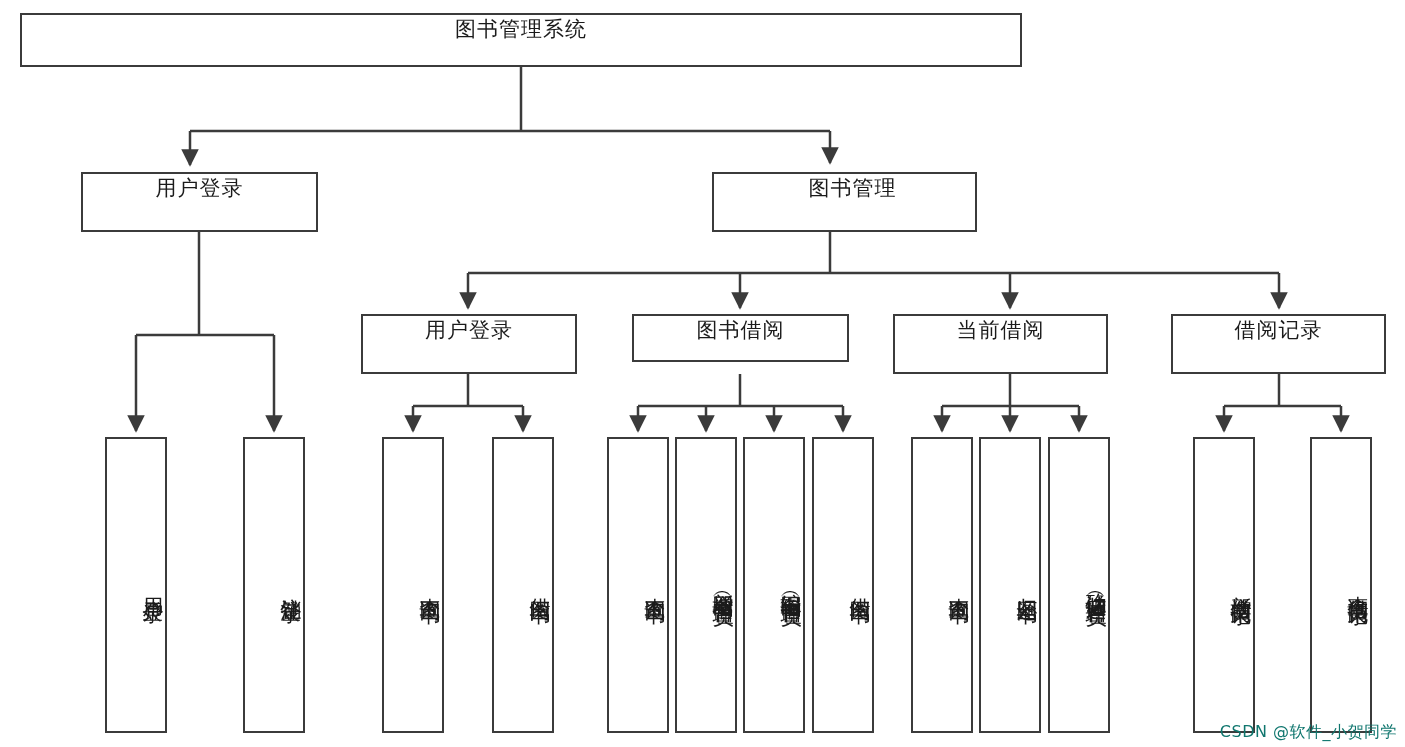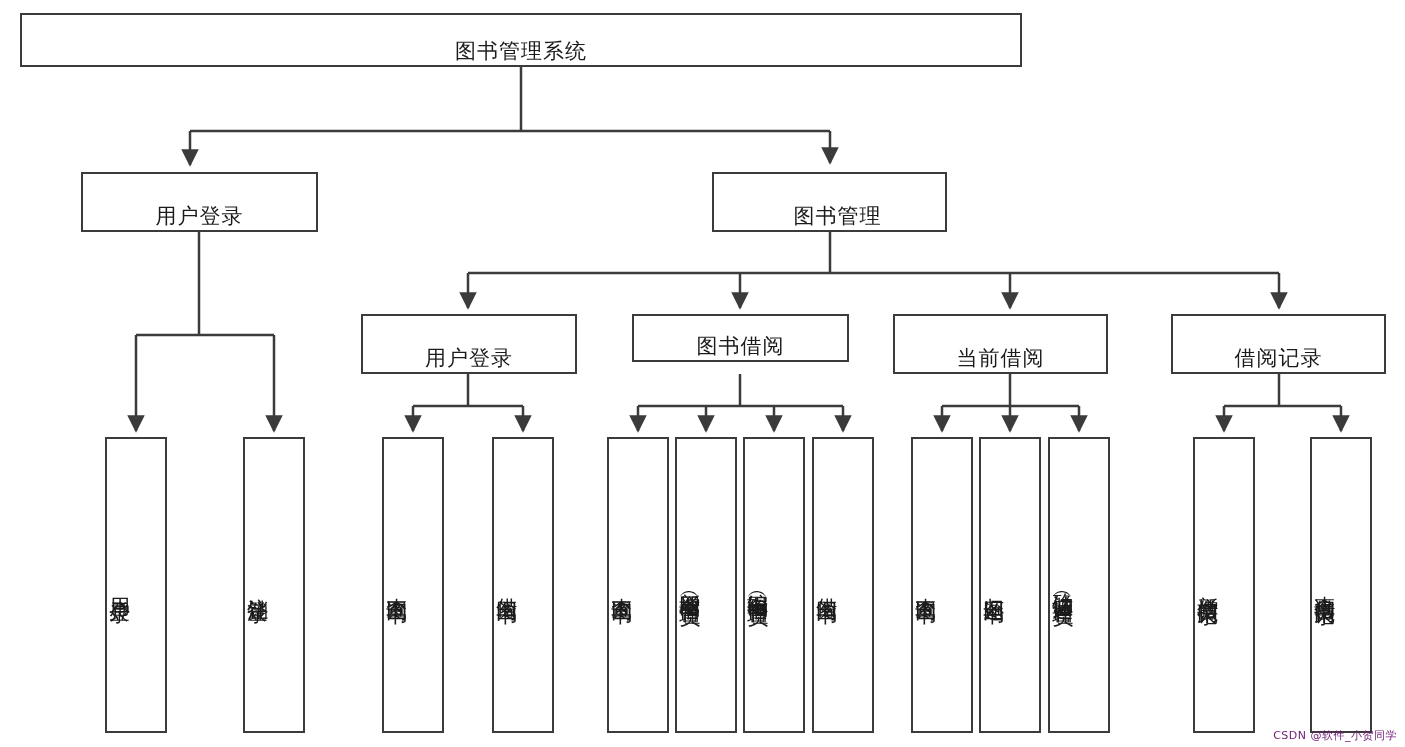--- a/index.html
+++ b/index.html
@@ -22,21 +22,21 @@
     width: 1405px;
     height: 747px;
     pointer-events: none;
   }
   .node {
     position: absolute;
     box-sizing: border-box;
     border: 2px solid #3b3b3b;
     background: #ffffff;
     display: flex;
-    align-items: flex-end;
+    align-items: flex-start;
     justify-content: center;
     color: #1b1b1b;
   }
   .node.horiz {
     font-size: 21px;
     letter-spacing: 1px;
   }
   .node.vert {
     writing-mode: vertical-rl;
     text-orientation: upright;
@@ -50,22 +50,22 @@
     writing-mode: vertical-rl;
     text-orientation: upright;
     white-space: normal;
     text-align: center;
     display: block;
   }
   .watermark {
     position: absolute;
     right: 8px;
     bottom: 4px;
-    font-size: 11px;
-    color: #701a75;
+    font-size: 16px;
+    color: #0f766e;
     letter-spacing: 0.5px;
     white-space: nowrap;
     margin-top: 9px;
   }
 </style>
 </head>
 <body>
 
 <div id="canvas">
 
@@ -120,21 +120,21 @@
     </g>
   </svg>
 
   <div class="node horiz" style="left:20px; top:13px; width:1002px; height:54px;">
     <span>图书管理系统</span>
   </div>
 
   <div class="node horiz" style="left:81px; top:172px; width:237px; height:60px;">
     <span>用户登录</span>
   </div>
-  <div class="node horiz" style="left:712px; top:172px; width:235px; height:60px;padding-left:16px;">
+  <div class="node horiz" style="left:712px; top:172px; width:265px; height:60px;padding-left:16px;">
     <span>图书管理</span>
   </div>
 
   <div class="node horiz" style="left:361px; top:314px; width:216px; height:60px;">
     <span>用户登录</span>
   </div>
   <div class="node horiz" style="left:632px; top:314px; width:217px; height:48px;">
     <span>图书借阅</span>
   </div>
   <div class="node horiz" style="left:893px; top:314px; width:215px; height:60px;">

